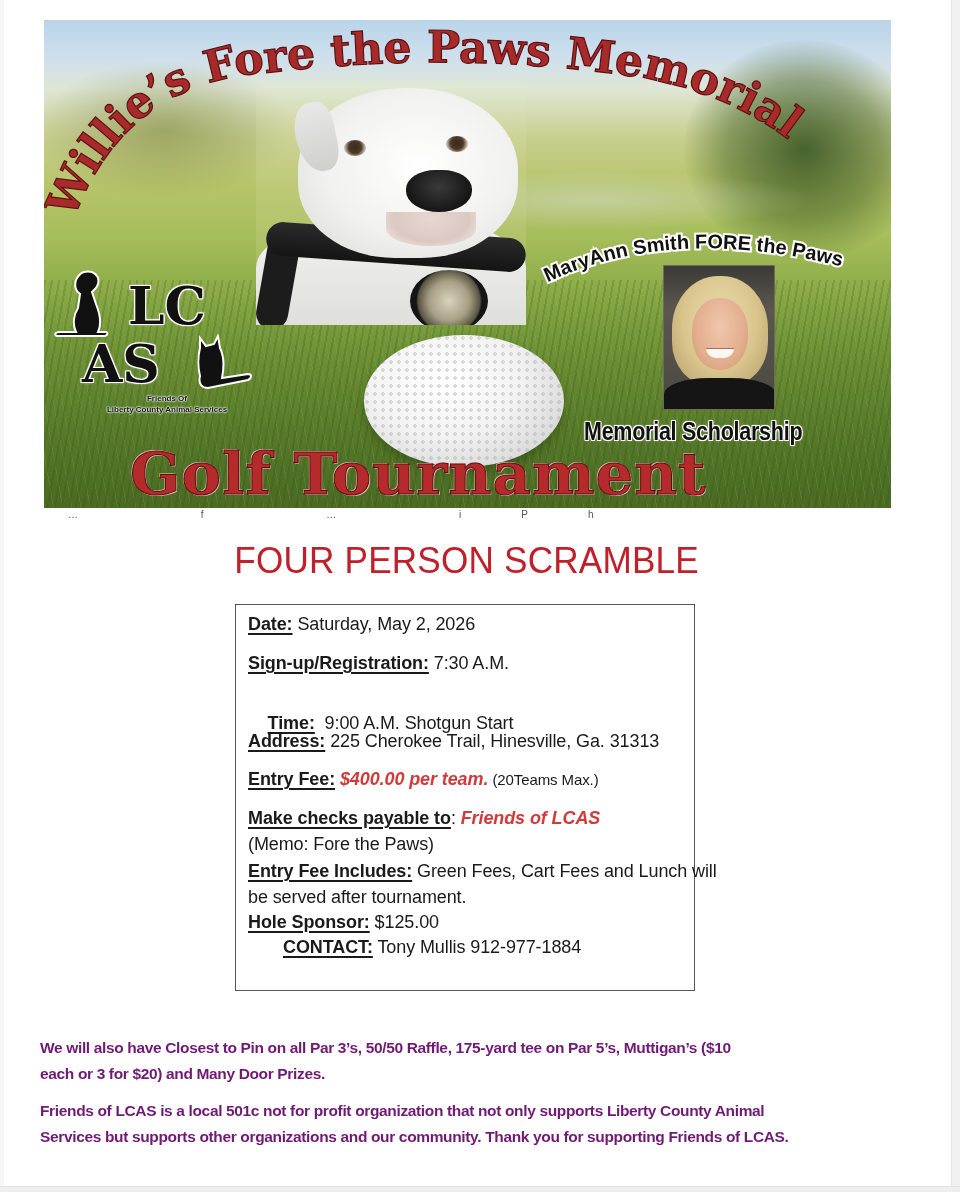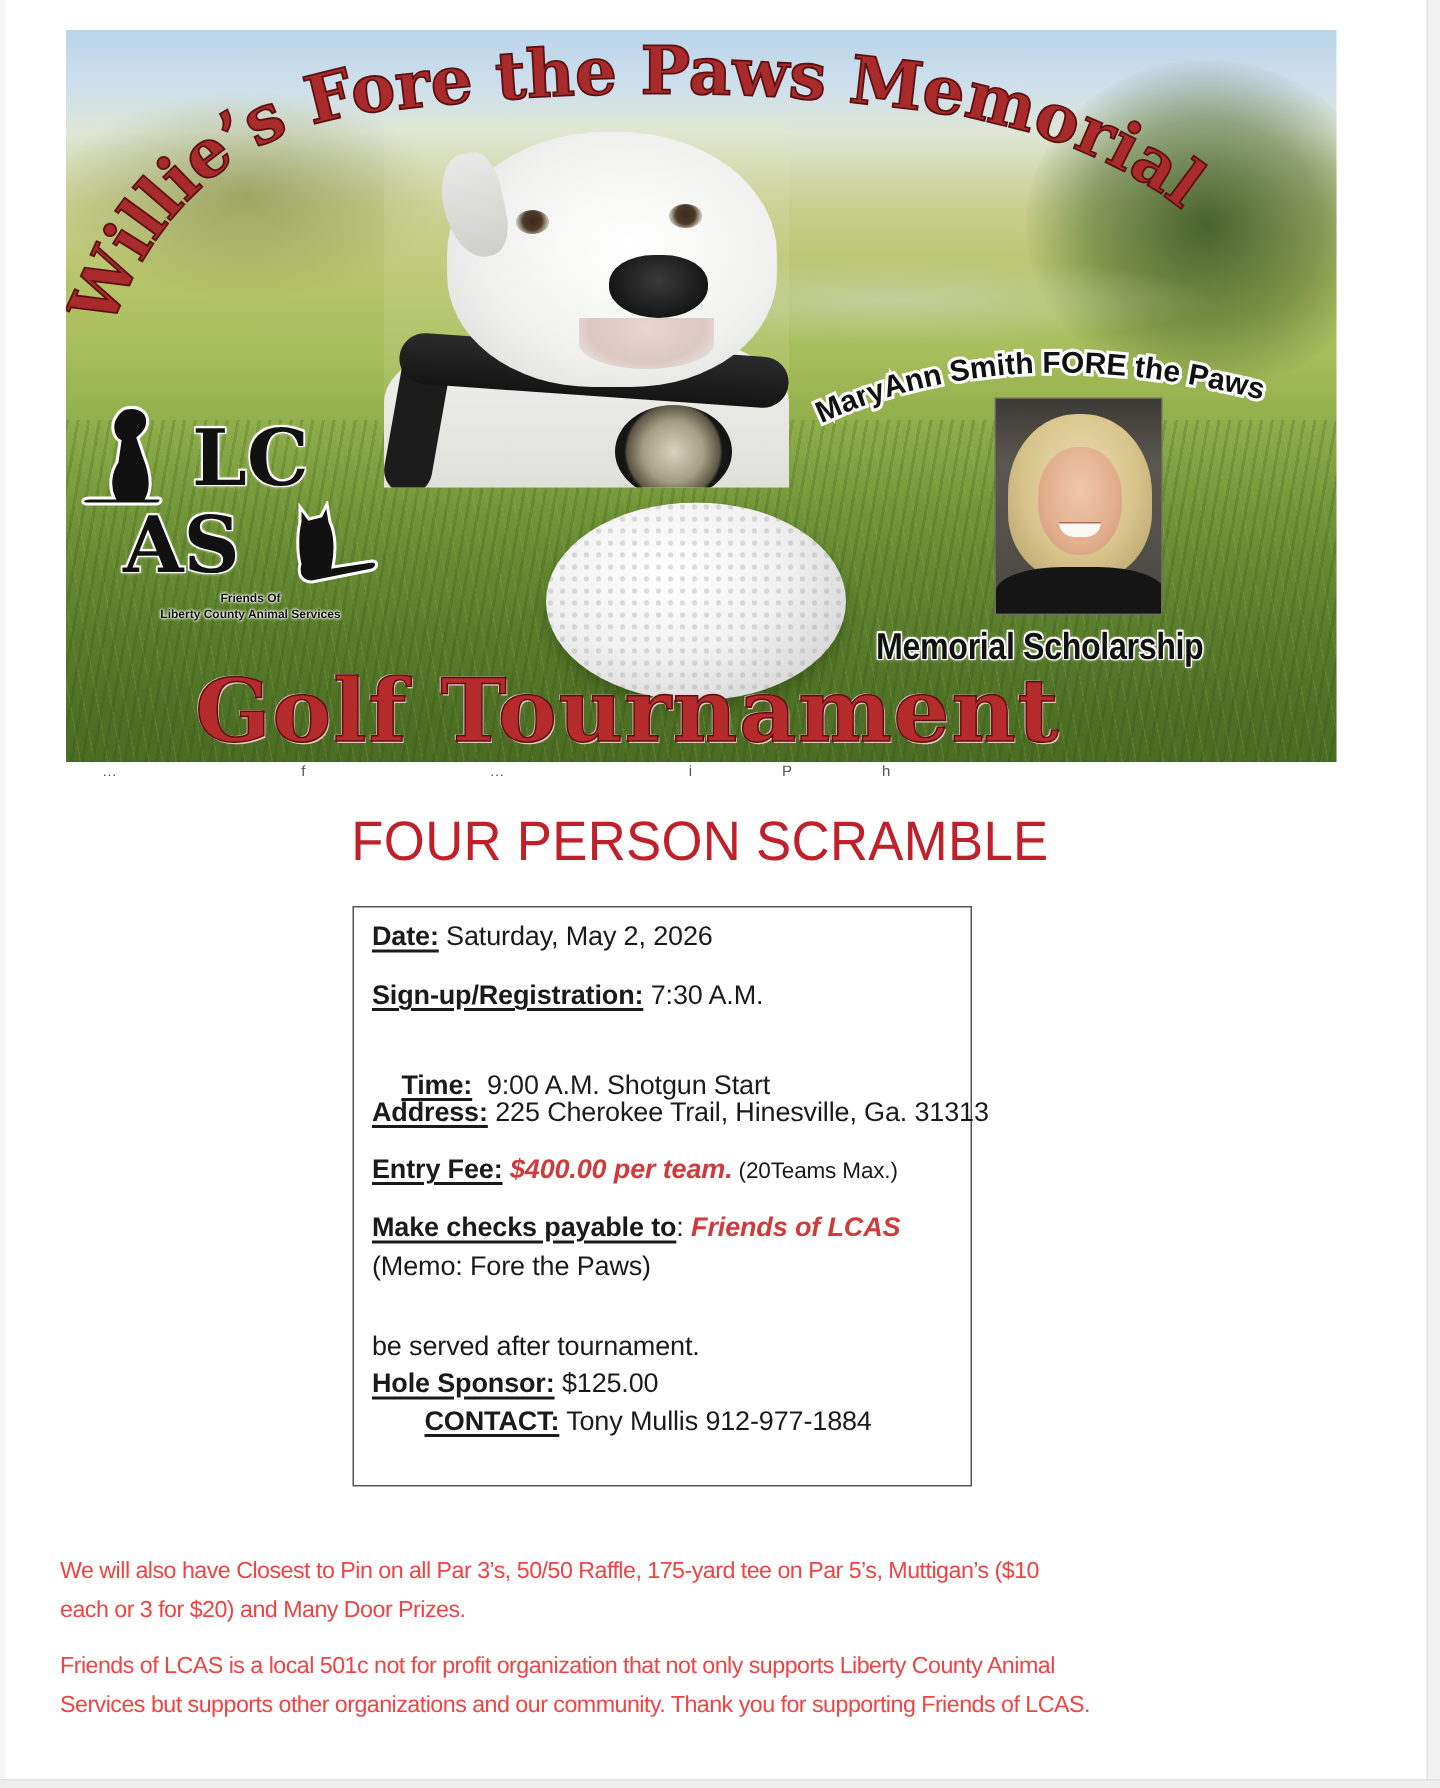--- a/index.html
+++ b/index.html
@@ -91,30 +91,30 @@
     -webkit-text-stroke: 1px #5c0f0f; text-shadow: 1px 1px 0 #e7c2c2, -1px -1px 0 #e7c2c2; }
 
   .caption-fragment { position: absolute; left: 68px; top: 509px; font-size: 10px; color: #555; letter-spacing: 60px; }
 
   
   .scramble { position: absolute; left: 0; width: 960px; top: 540px; text-align: center; font-family: "Liberation Sans", sans-serif;
     font-size: 37px; color: #c0202a; letter-spacing: 0.2px; }
   .scramble span { display: inline-block; transform: translateX(-13px) scaleX(0.95); }
 
   
-  .info-box { position: absolute; left: 235px; top: 604px; width: 413px; height: 387px; border: 1.5px solid #555; background: #fff; padding: 9px 0 0 8px;
+  .info-box { position: absolute; left: 235px; top: 604px; width: 460px; height: 387px; border: 1.5px solid #555; background: #fff; padding: 9px 0 0 8px;
     font-family: "Liberation Sans", sans-serif; font-size: 18px; color: #1a1a1a; }
   .row { position: absolute; left: 12px; white-space: nowrap; letter-spacing: -0.1px; }
   .row .lbl { font-weight: bold; text-decoration: underline; text-underline-offset: 3px; text-decoration-thickness: 1.5px; }
   .row .red { color: #d13a3a; font-weight: bold; font-style: italic; }
   .row .small { font-size: 15px; }
 
   
-  .para { position: absolute; left: 40px; width: 880px; font-family: "Liberation Sans", sans-serif; font-weight: normal; font-size: 15.5px;
-    line-height: 26px; color: #ef4444; letter-spacing: -0.35px; }
+  .para { position: absolute; left: 40px; width: 880px; font-family: "Liberation Sans", sans-serif; font-weight: bold; font-size: 15.5px;
+    line-height: 26px; color: #701a75; letter-spacing: -0.35px; }
 </style>
 </head>
 <body>
 
 <div class="page-edge-left"></div>
 <div class="page-edge-right"></div>
 <div class="page-edge-bottom"></div>
 
 <div class="banner">
   <div class="trees-left"></div>
@@ -194,20 +194,23 @@
   </div>
   <div class="row" style="top:164px;">
     <span class="lbl">Entry Fee:</span><span class="red"> $400.00 per team.</span><span class="small"> (20Teams Max.)</span>
   </div>
   <div class="row" style="top:203px;">
     <span class="lbl">Make checks payable to</span><span>: </span><span class="red">Friends of LCAS</span>
   </div>
   <div class="row" style="top:229px;">
     <span>(Memo: Fore the Paws)</span>
   </div>
+  <div class="row" style="top:256px;">
+    <span class="lbl">Entry Fee Includes:</span><span> Green Fees, Cart Fees and Lunch will</span>
+  </div>
   <div class="row" style="top:282px;">
     <span>be served after tournament.</span>
   </div>
   <div class="row" style="top:307px;">
     <span class="lbl">Hole Sponsor:</span><span> $125.00</span>
   </div>
   <div class="row" style="top:332px;margin-left:35px;">
     <span class="lbl">CONTACT:</span><span> Tony Mullis 912-977-1884</span>
   </div>
 </div>

